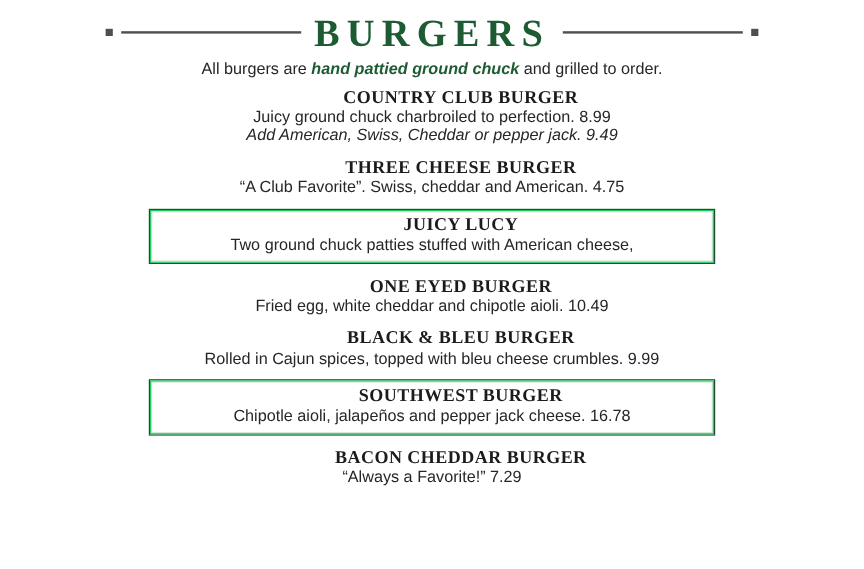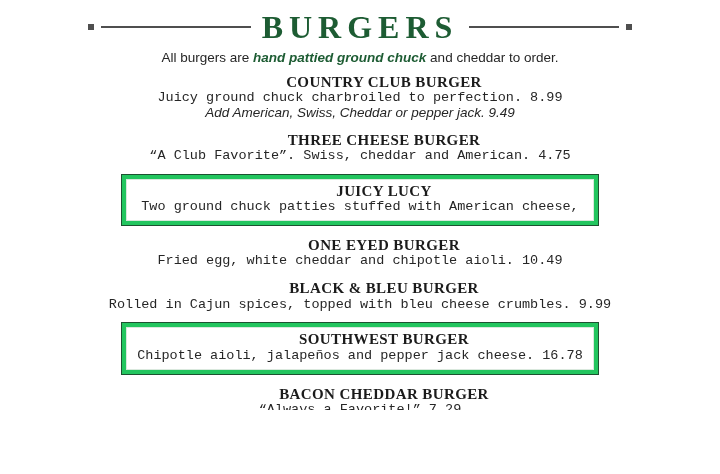--- a/index.html
+++ b/index.html
@@ -23,46 +23,46 @@
   
   .intro{font-size:13.5px;line-height:1.12;margin-bottom:9px;color:#262626;}
   .intro .em{color:#1d5c33;font-weight:bold;font-style:italic;}
   
   .item{margin-bottom:11px;}
   .item-name{
     font-family:"Liberation Serif","DejaVu Serif",serif;
     font-weight:bold;font-size:15px;line-height:1.15;
     color:#1b1b1b;letter-spacing:0.4px;padding-left:48px;
   }
-  .item-desc{font-size:13.5px;line-height:1.1;color:#262626;font-family:Liberation Mono, monospace;}
+  .item-desc{font-size:13.5px;line-height:1.1;color:#262626;}
   .item-note{font-size:13.5px;line-height:1.1;color:#262626;font-style:italic;}
   
   .boxed{
     width:456px;margin:2px auto 12px auto;
-    border:4px solid #22c55e;
+    border:1px solid #22c55e;
     box-shadow:0 0 0 1px #1c5130, inset 0 0 0 1px #d9e8dd;
     padding:4px 6px 6px 6px;background:#ffffff;
   }
   .boxed .item{margin-bottom:0;}
 </style>
 </head>
 <body>
 
 <div class="page">
 
   <div class="header">
     <div class="orn-square"></div>
     <div class="orn-line"></div>
     <div class="title">BURGERS</div>
     <div class="orn-line"></div>
     <div class="orn-square"></div>
   </div>
 
   <div class="intro">
-    <div><span>All burgers are </span><span class="em">hand pattied ground chuck</span><span> and cheddar to order.</span></div>
+    <div><span>All burgers are </span><span class="em">hand pattied ground chuck</span><span> and grilled to order.</span></div>
   </div>
 
   <div class="item">
     <div class="item-name">COUNTRY CLUB BURGER</div>
     <div class="item-desc">Juicy ground chuck charbroiled to perfection. 8.99</div>
     <div class="item-note">Add American, Swiss, Cheddar or pepper jack. 9.49</div>
   </div>
 
   <div class="item">
     <div class="item-name">THREE CHEESE BURGER</div>

